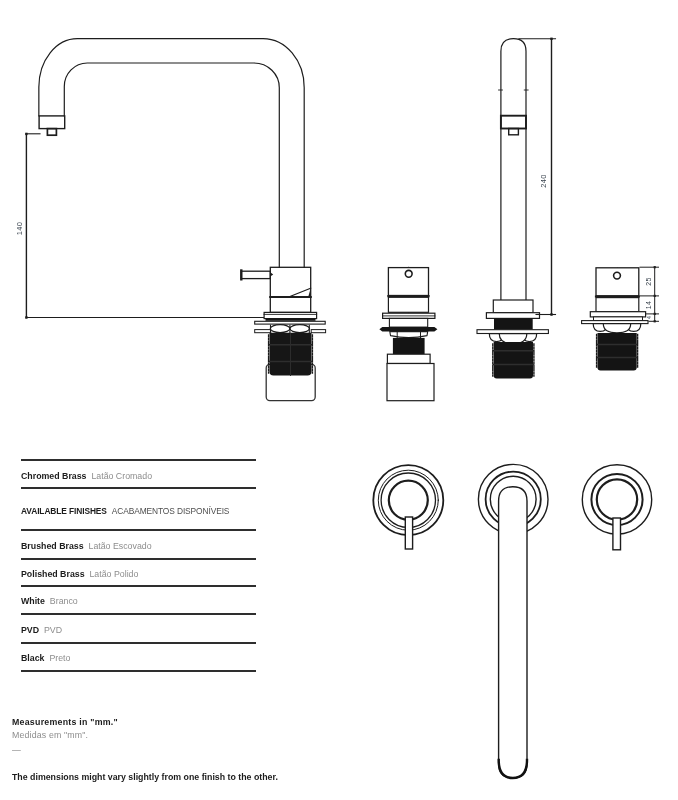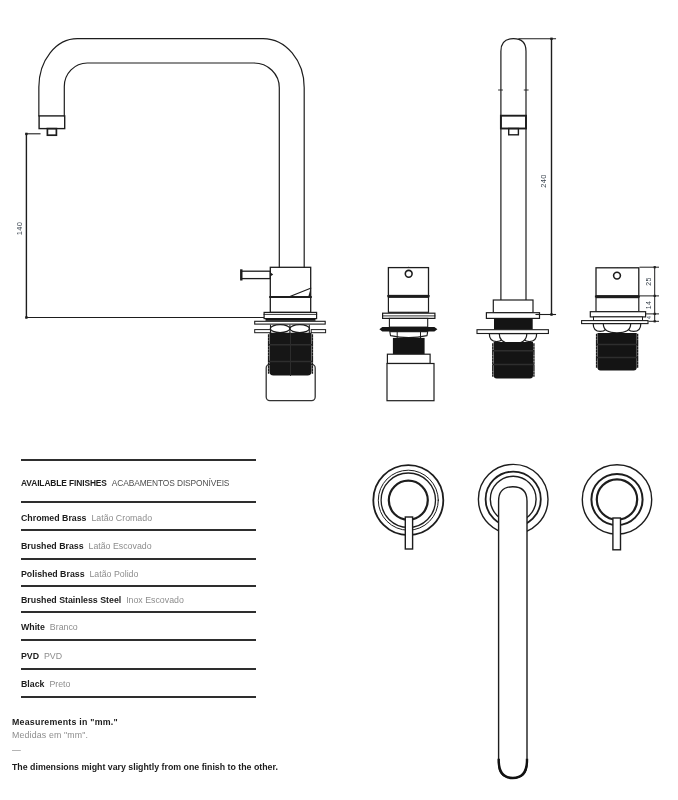--- a/index.html
+++ b/index.html
@@ -204,41 +204,40 @@
   <circle cx="617" cy="499.5" r="25.6" stroke-width="2"></circle>
 
   <circle cx="617" cy="499.5" r="20.2" stroke-width="2.2"></circle>
 
   <rect x="612.9" y="518" width="7.6" height="31.8" fill="#fff" stroke-width="1.4"></rect>
 </g>
 </svg>
 
 <div class="tbl">
 
+  <div class="row" style="height:28px;padding-top:9.5px"><span class="b">Chromed Brass</span>&nbsp; <span class="g">Latão Cromado</span></div>
+
   <div class="row" style="height:42px;padding-top:17px"><span class="b" style="font-size:8.4px;letter-spacing:-0.1px">AVAILABLE FINISHES</span>&nbsp; <span class="hg" style="font-size:8.4px;letter-spacing:-0.1px">ACABAMENTOS DISPONÍVEIS</span></div>
 
-  <div class="row" style="height:28px;padding-top:9.5px"><span class="b">Chromed Brass</span>&nbsp; <span class="g">Latão Cromado</span></div>
-
   <div class="row" style="height:28.5px;padding-top:10px"><span class="b">Brushed Brass</span>&nbsp; <span class="g">Latão Escovado</span></div>
 
   <div class="row" style="height:27px;padding-top:9px"><span class="b">Polished Brass</span>&nbsp; <span class="g">Latão Polido</span></div>
 
-  <div class="row" style="height:26px;padding-top:8.5px"><span class="b">Brushed Stainless Steel</span>&nbsp; <span class="g">Inox Escovado</span></div>
 
   <div class="row" style="height:28.5px;padding-top:9.5px"><span class="b">White</span>&nbsp; <span class="g">Branco</span></div>
 
   <div class="row" style="height:28.5px;padding-top:9.5px"><span class="b">PVD</span>&nbsp; <span class="g">PVD</span></div>
 
   <div class="row" style="height:28px;padding-top:9.5px"><span class="b">Black</span>&nbsp; <span class="g">Preto</span></div>
 
   <div class="row" style="height:0"></div>
 </div>
 
 <div class="notes">
 
   <div class="b" style="letter-spacing:.25px">Measurements in "mm."</div>
   <div class="g" style="letter-spacing:.15px">Medidas em "mm".</div>
 
   <div class="g" style="margin-top:3px">—</div>
 
-  <div class="b" style="margin-top:4px">The dimensions might vary slightly from one finish to the other.</div>
+  <div class="b" style="margin-top:14px">The dimensions might vary slightly from one finish to the other.</div>
 </div>
 </div>
 
 </body></html>

